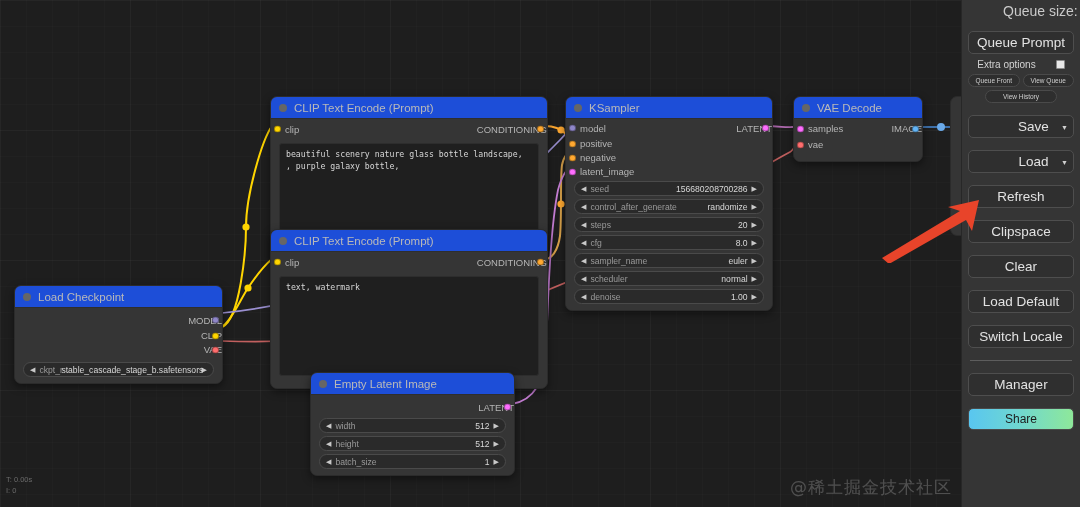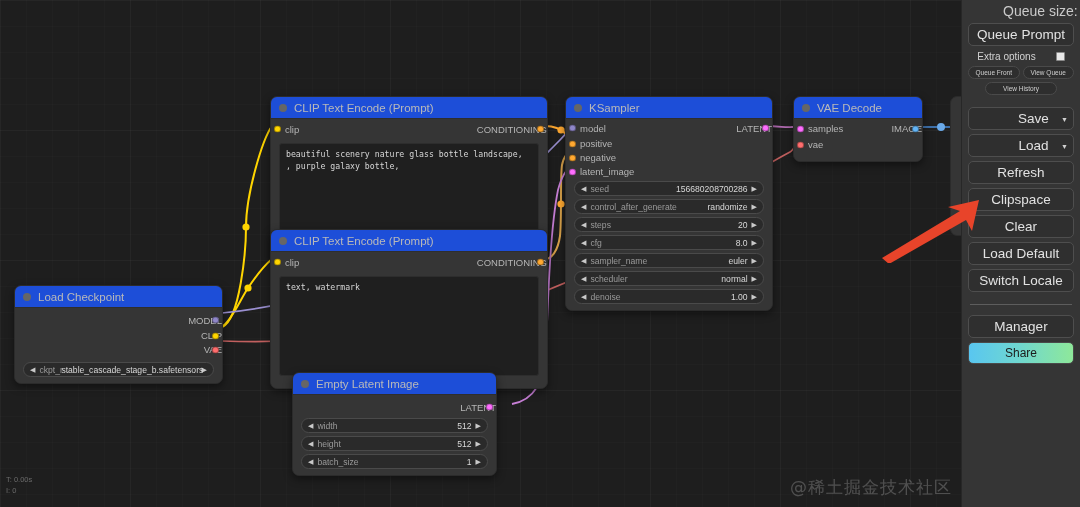--- a/index.html
+++ b/index.html
@@ -122,21 +122,21 @@
   .icon-btn { cursor: pointer; margin-left: 3px; line-height: 1; }
   .btn {
     width: 100%;
     background: #2f2f2f;
     border: 1px solid #4e4e4e;
     border-radius: 4px;
     color: #e2e2e2;
     text-align: center;
     font-size: 12px;
     padding: 3px 0;
-    margin-top: 4px;
+    margin-top: 12px;
     cursor: pointer;
     font-family: "Liberation Sans", sans-serif;
   }
   .btn.big { font-size: 13.5px; padding: 3px 0; border-radius: 5px; }
   .btn.small {
     font-size: 6.5px; padding: 2px 0; border-radius: 7px;
     background: #2e2e2e; border:1px solid #4a4a4a; color:#cfcfcf;
   }
   .btn.dd { position: relative; padding-left: 25px; }
   .btn.dd .caret {
@@ -383,21 +383,21 @@
         <span class="arrow-l">◀</span>
         <div class="wrow-inner" style="justify-content:flex-start; position:relative;">
           <span class="wname" style="position:absolute; left:0;">ckpt_r</span>
           <span class="wval" style="position:absolute; left:22px; white-space:nowrap;">stable_cascade_stage_b.safetensors</span>
         </div>
         <span class="arrow-r">▶</span>
       </div>
     </div>
   </div>
 
-  <div class="node" style="left:292px; top:372px; width:205px;">
+  <div class="node" style="left:310px; top:372px; width:205px;">
     <div class="node-title">
       <span class="title-dot"></span>
       <span>Empty Latent Image</span>
     </div>
     <div class="node-body">
       <div class="slot-row" style="height:16px; margin-top:4px;">
         <span style="flex:1"></span>
         <span style="padding-right:0;">LATENT</span>
         <span class="dot right" style="background:#ff6eff;"></span>
       </div>

